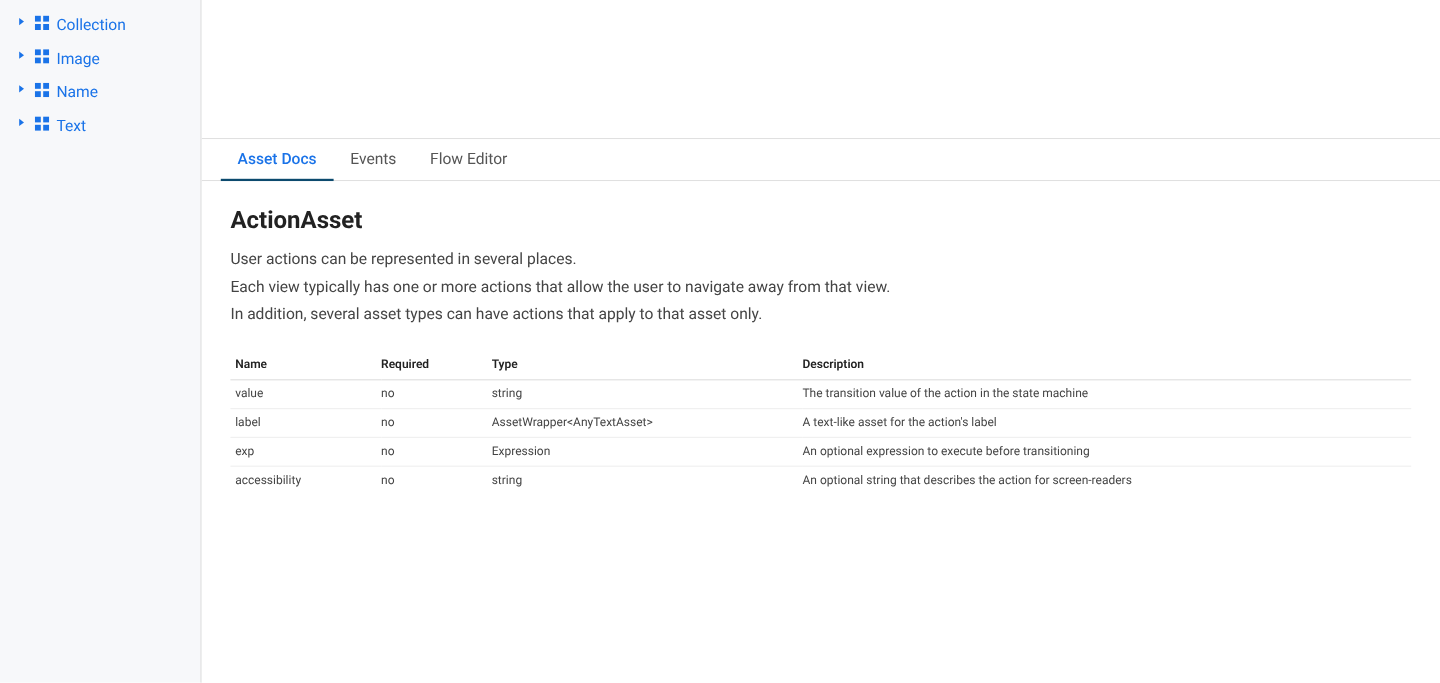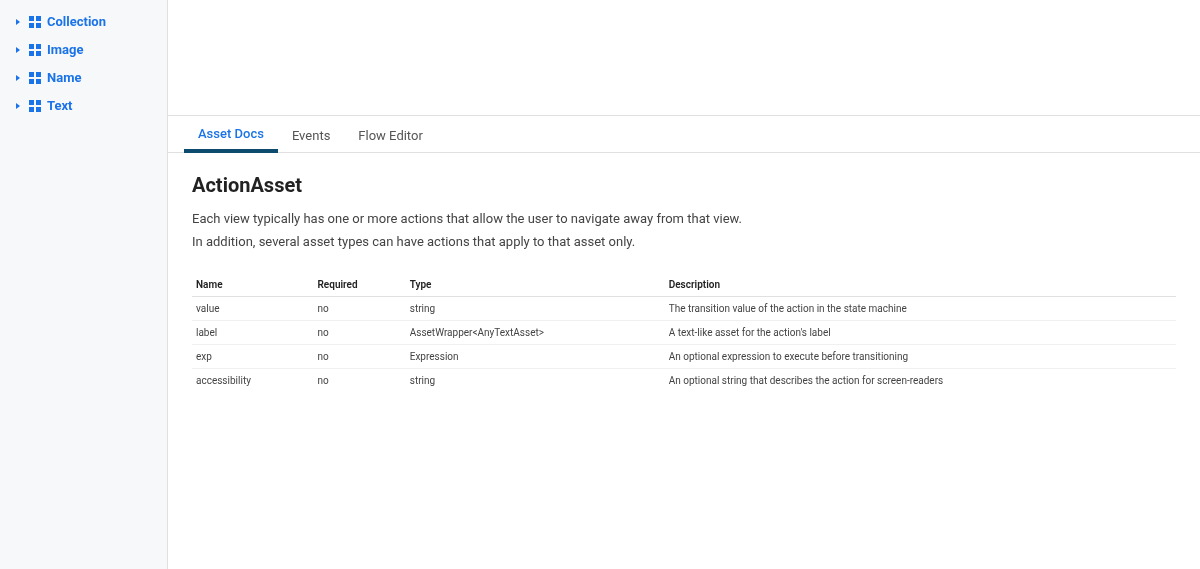--- a/index.html
+++ b/index.html
@@ -17,27 +17,25 @@
     .sidebar {
       width: 168px;
       min-width: 168px;
       background: #f7f8fa;
       border-right: 1px solid #e0e0e0;
       padding: 8px 0;
       overflow-y: auto;
     }
     .sidebar-item {
       display: flex;
-      align-items: center;
       padding: 4px 8px 4px 12px;
       cursor: pointer;
       color: #1a73e8;
       font-size: 13px;
       line-height: 20px;
-      font-weight: bold;
     }
     .chevron-icon {
       width: 12px;
       height: 12px;
       margin-right: 4px;
       flex-shrink: 0;
       display: inline-flex;
       align-items: center;
       justify-content: center;
     }
@@ -77,21 +75,21 @@
     .tab {
       padding: 10px 14px 8px;
       cursor: pointer;
       font-size: 13px;
       color: #555;
       border-bottom: 2px solid transparent;
       margin-bottom: -1px;
     }
     .tab.active {
       color: #1a73e8;
-      border-bottom: 4px solid #0c4a6e;
+      border-bottom: 2px solid #0c4a6e;
       font-weight: 500;
     }
 
     
     .content {
       flex: 1;
       padding: 20px 24px;
       overflow-y: auto;
       background: #fff;
     }
@@ -229,20 +227,21 @@
   <div class="tab-bar">
     <div class="tab active">Asset Docs</div>
     <div class="tab">Events</div>
     <div class="tab">Flow Editor</div>
   </div>
 
   <div class="content">
     <h1 class="page-title">ActionAsset</h1>
 
     <div class="description">
+      <p>User actions can be represented in several places.</p>
       <p>Each view typically has one or more actions that allow the user to navigate away from that view.</p>
       <p>In addition, several asset types can have actions that apply to that asset only.</p>
     </div>
 
     <table class="docs-table">
       <thead>
         <tr>
           <th>Name</th>
           <th>Required</th>
           <th>Type</th>

